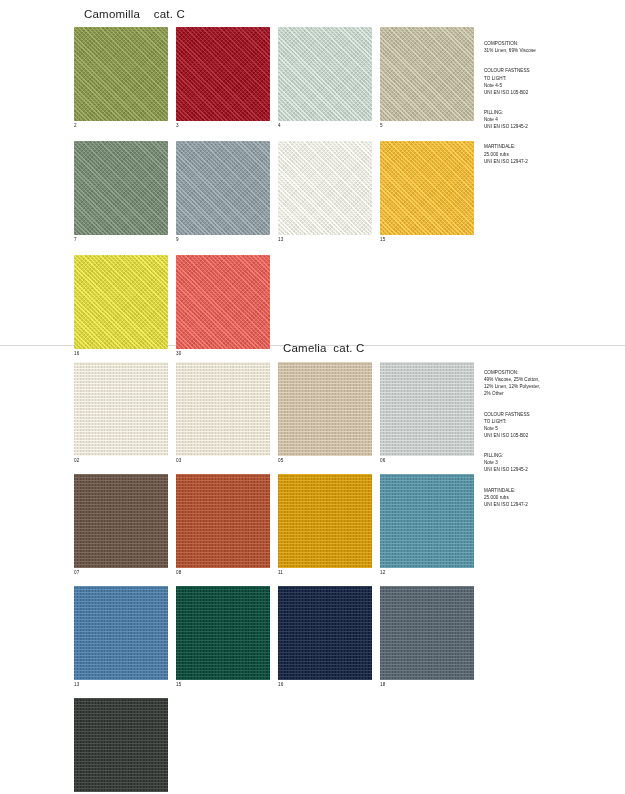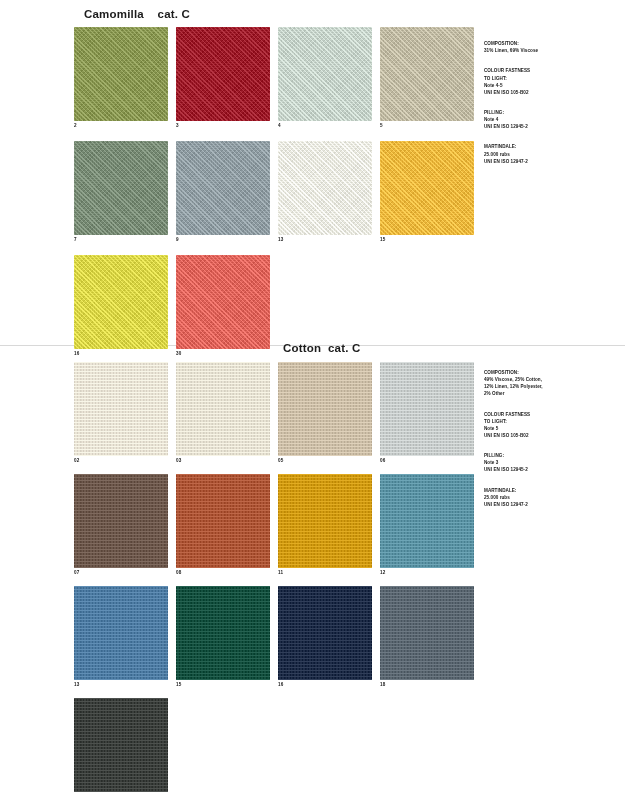--- a/index.html
+++ b/index.html
@@ -12,21 +12,20 @@
     height: 794px;
     font-family: "Liberation Sans", sans-serif;
     color: #1a1a1a;
     position: relative;
     overflow: hidden;
   }
   .page {
     position: relative;
     width: 526px;
     height: 794px;
-    font-weight: bold;
   }
 
   
   .section-title {
     position: absolute;
     font-size: 11.5px;
     letter-spacing: 0.2px;
     color: #1c1c1c;
     white-space: pre;
   }
@@ -100,21 +99,21 @@
     <div class="blk">PILLING:
 Note 4
 UNI EN ISO 12945-2</div>
     <div class="blk">MARTINDALE:
 25.000 rubs
 UNI EN ISO 12947-2</div>
   </div>
 
   <div class="divider" id="divider-1"></div>
 
-  <div class="section-title" id="title-camelia">Cotton  cat. C</div>
+  <div class="section-title" id="title-camelia">Camelia  cat. C</div>
 
   <div class="spec" id="spec-camelia">
     <div class="blk">COMPOSITION:
 49% Viscose, 25% Cotton,
 12% Linen, 12% Polyester,
 2% Other</div>
     <div class="blk">COLOUR FASTNESS
 TO LIGHT:
 Note 5
 UNI EN ISO 105-B02</div>

